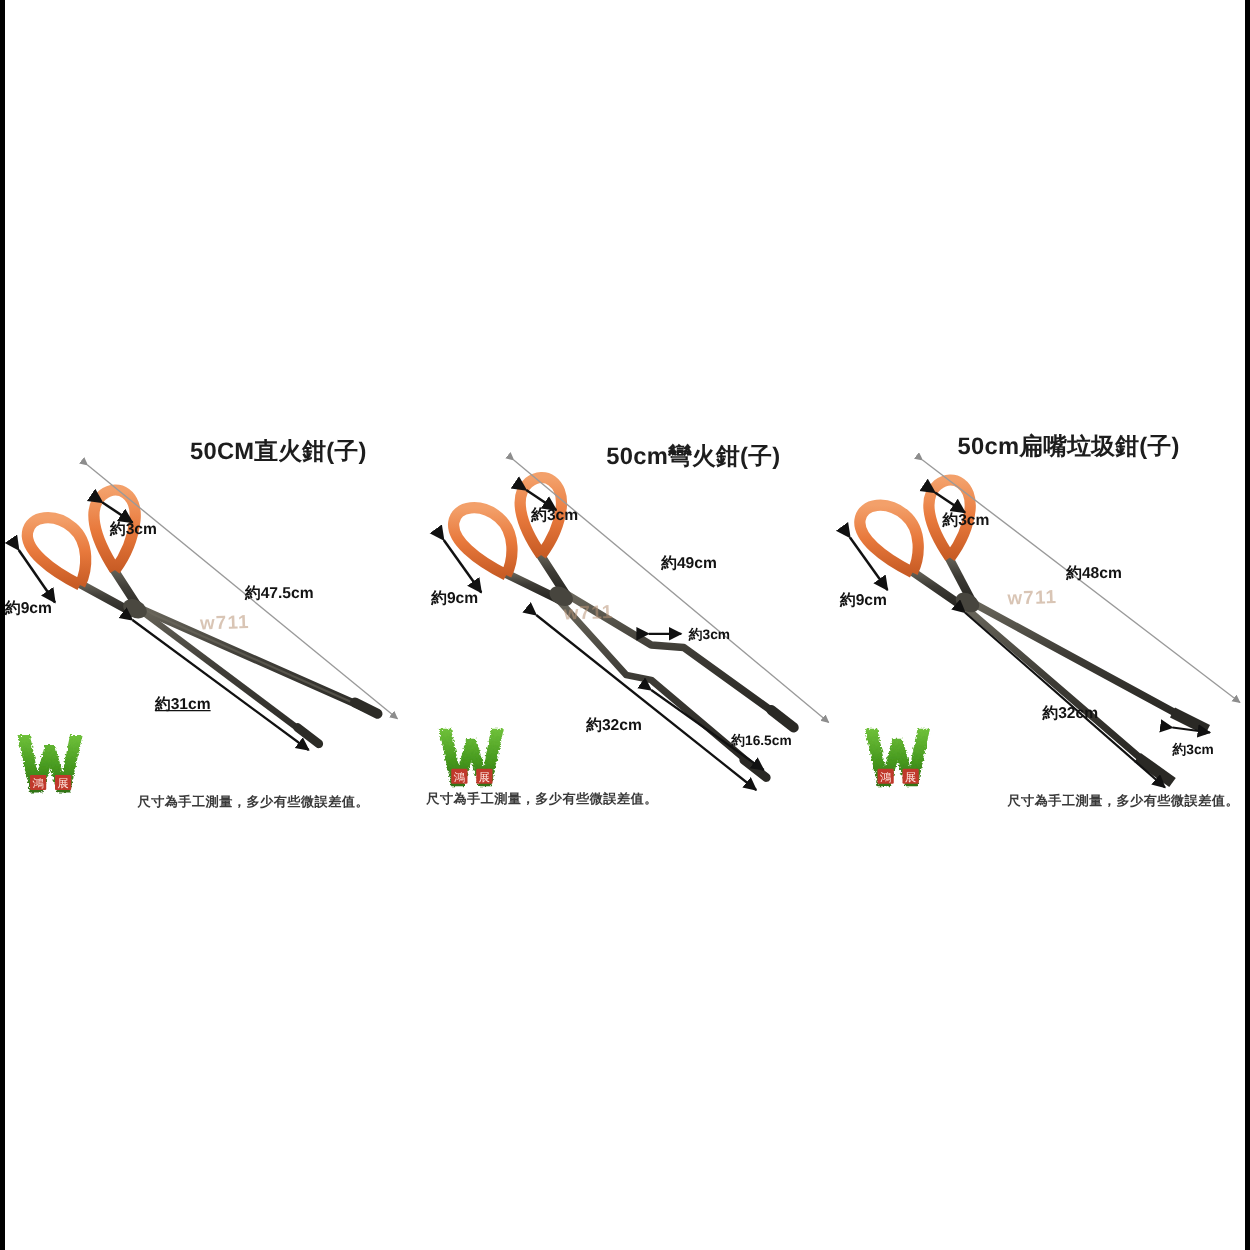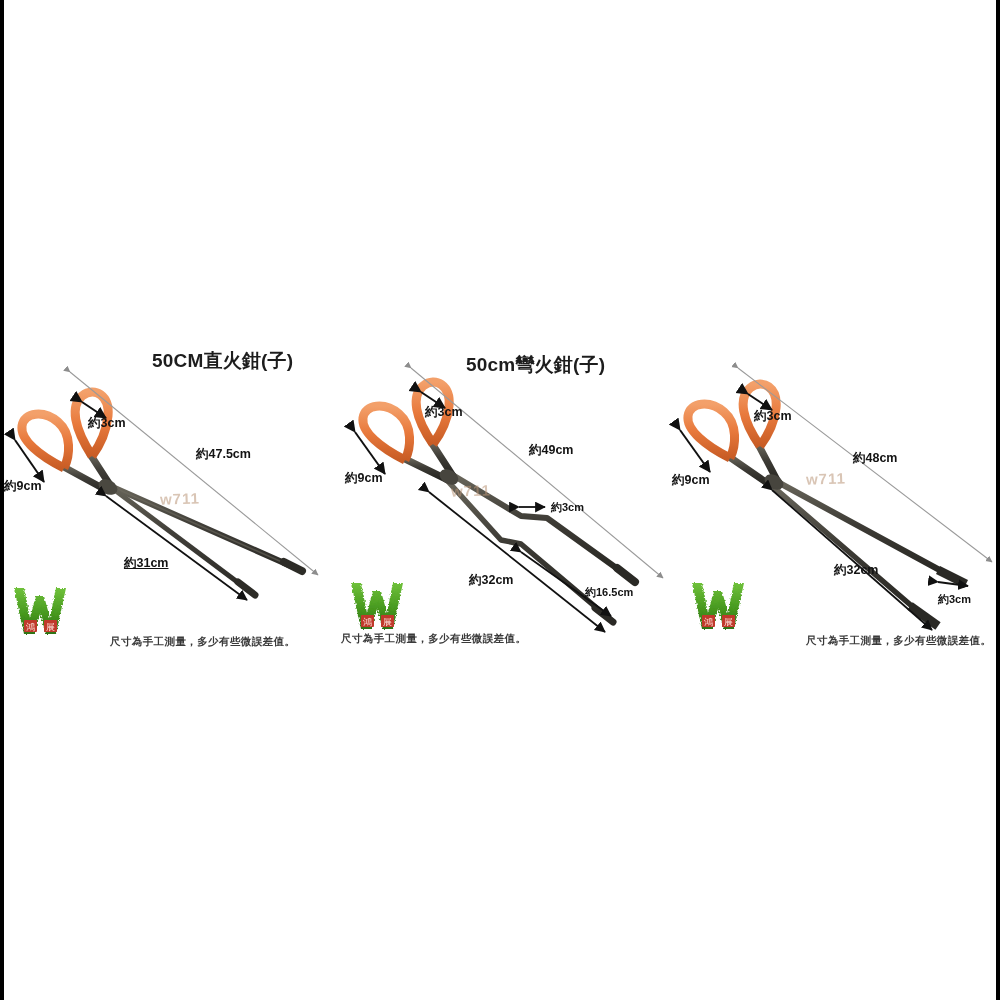--- a/index.html
+++ b/index.html
@@ -24,21 +24,21 @@
   .panel.p2{left:333px;}
   .panel.p3{left:666px;}
 
   .ptitle{
     position:absolute;
     font-size:19px;font-weight:700;color:#1d1d1d;
     white-space:nowrap;letter-spacing:.2px;
     font-family:"Liberation Sans","DejaVu Sans",sans-serif;
   }
   .p1 .ptitle{left:152px;top:18px;}
-  .p2 .ptitle{left:133px;top:22px;}
+  .p2 .ptitle{left:152px;top:22px;}
   .p3 .ptitle{left:100px;top:14px;}
 
   .dim{
     position:absolute;font-size:12.5px;font-weight:700;color:#131313;
     white-space:nowrap;
   }
   .dim.sm{font-size:11px;}
 
   .note{
     position:absolute;
@@ -122,21 +122,21 @@
 
       <line x1="106" y1="166" x2="247" y2="270" stroke="#111" stroke-width="1.8" marker-start="url(#ah1)" marker-end="url(#ah1)"></line>
     </svg>
 
     <div class="ptitle">50CM直火鉗(子)</div>
 
     <div class="wmark">w711</div>
 
     <div class="dim" style="left:88px;top:85px;">約3cm</div>
     <div class="dim" style="left:4px;top:148px;">約9cm</div>
-    <div class="dim" style="left:196px;top:116px;">約47.5cm</div>
+    <div class="dim" style="left:196px;top:136px;">約47.5cm</div>
     <div class="dim" style="left:124px;top:225px;text-decoration:underline;">約31cm</div>
 
     <div class="logo">
       <svg viewBox="0 0 66 60">
         <defs>
           <linearGradient id="grs1" x1="0" y1="0" x2="0" y2="1">
             <stop offset="0" stop-color="#6fc13a"></stop>
             <stop offset=".55" stop-color="#47991f"></stop>
             <stop offset="1" stop-color="#2f7215"></stop>
           </linearGradient>
@@ -282,20 +282,21 @@
 
       <line x1="82" y1="64" x2="106" y2="80" stroke="#111" stroke-width="2" marker-start="url(#ah3)" marker-end="url(#ah3)"></line>
 
       <line x1="14" y1="100" x2="44" y2="142" stroke="#111" stroke-width="2" marker-start="url(#ah3)" marker-end="url(#ah3)"></line>
 
       <line x1="106" y1="160" x2="266" y2="300" stroke="#111" stroke-width="1.8" marker-start="url(#ah3)" marker-end="url(#ah3)"></line>
 
       <line x1="272" y1="252" x2="302" y2="256" stroke="#111" stroke-width="1.8" marker-start="url(#ah3)" marker-end="url(#ah3)"></line>
     </svg>
 
+    <div class="ptitle">50cm扁嘴垃圾鉗(子)</div>
 
     <div class="wmark">w711</div>
 
     <div class="dim" style="left:88px;top:78px;">約3cm</div>
     <div class="dim" style="left:6px;top:142px;">約9cm</div>
     <div class="dim" style="left:187px;top:120px;">約48cm</div>
     <div class="dim" style="left:168px;top:232px;">約32cm</div>
     <div class="dim sm" style="left:272px;top:262px;">約3cm</div>
 
     <div class="logo">

